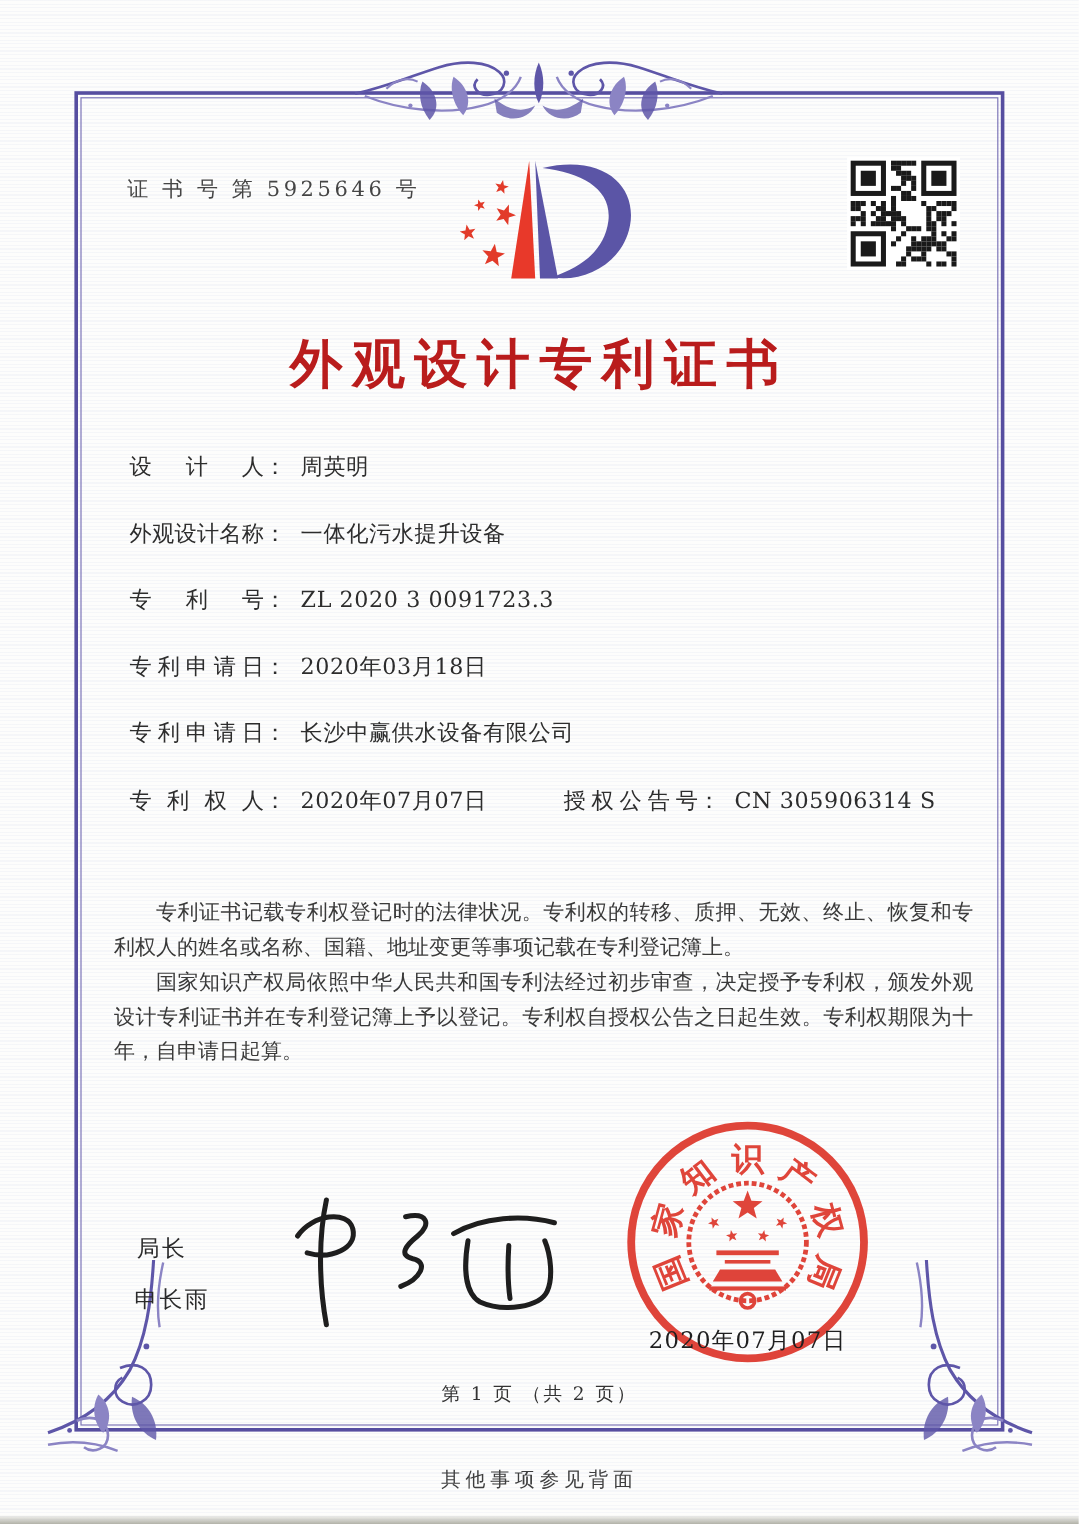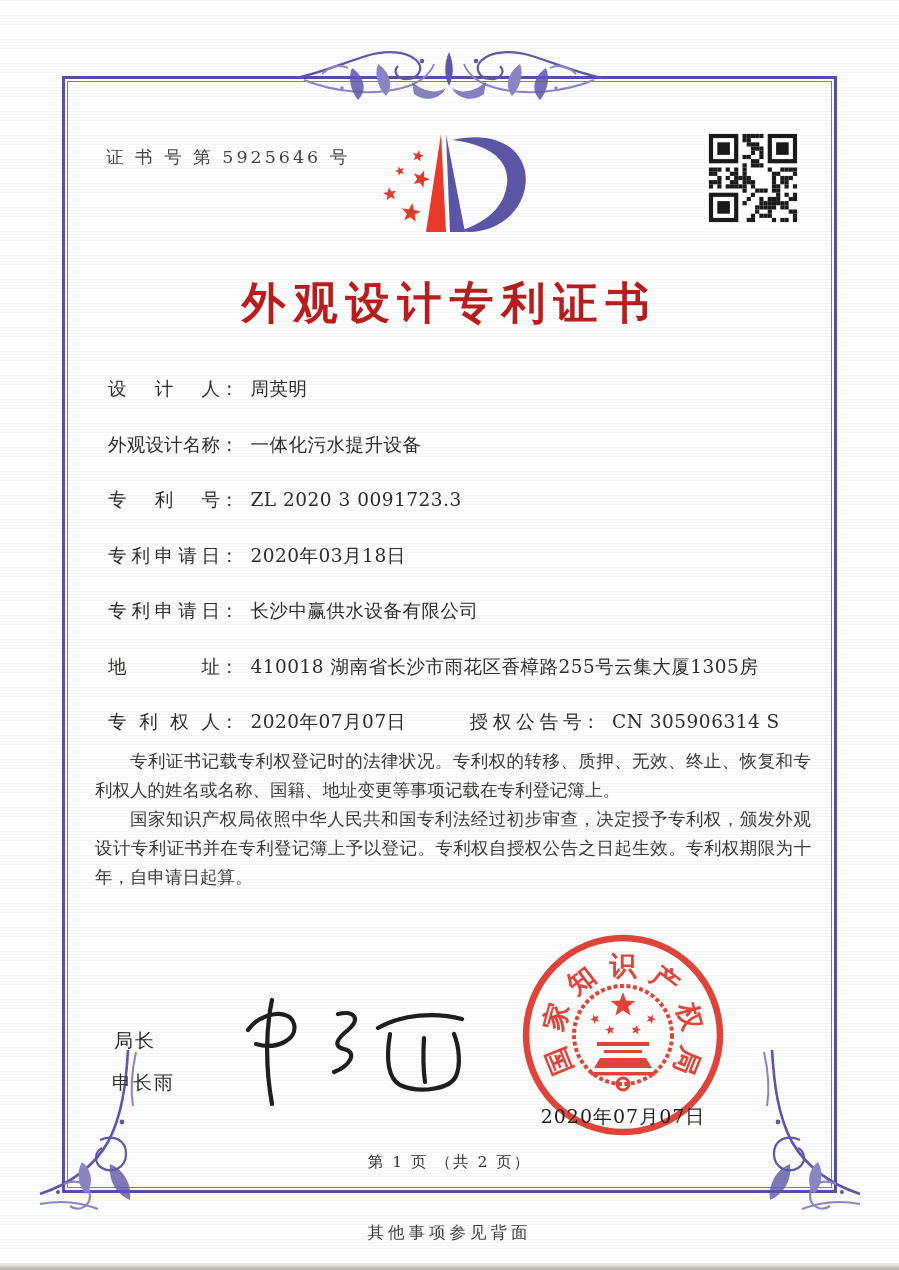--- a/index.html
+++ b/index.html
@@ -294,23 +294,20 @@
     <div class="frow">
       <span class="flabel">专利号</span><span class="fcolon">：</span><span class="fvalue">ZL 2020 3 0091723.3</span>
     </div>
     <div class="frow">
       <span class="flabel">专利申请日</span><span class="fcolon">：</span><span class="fvalue">2020年03月18日</span>
     </div>
     <div class="frow">
       <span class="flabel">专利申请日</span><span class="fcolon">：</span><span class="fvalue">长沙中赢供水设备有限公司</span>
     </div>
     <div class="frow">
-      <span class="flabel">地址</span><span class="fcolon">：</span><span class="fvalue">410018 湖南省长沙市雨花区香樟路255号云集大厦1305房</span>
-    </div>
-    <div class="frow">
       <span class="pair"><span class="flabel">专利权人</span><span class="fcolon">：</span><span class="fvalue">2020年07月07日</span></span>
       <span class="pair pair2"><span class="flabel">授权公告号</span><span class="fcolon">：</span><span class="fvalue">CN 305906314 S</span></span>
     </div>
   </div>
 
   <div class="paras">
     <p>专利证书记载专利权登记时的法律状况。专利权的转移、质押、无效、终止、恢复和专利权人的姓名或名称、国籍、地址变更等事项记载在专利登记簿上。</p>
     <p>国家知识产权局依照中华人民共和国专利法经过初步审查，决定授予专利权，颁发外观设计专利证书并在专利登记簿上予以登记。专利权自授权公告之日起生效。专利权期限为十年，自申请日起算。</p>
   </div>
 

